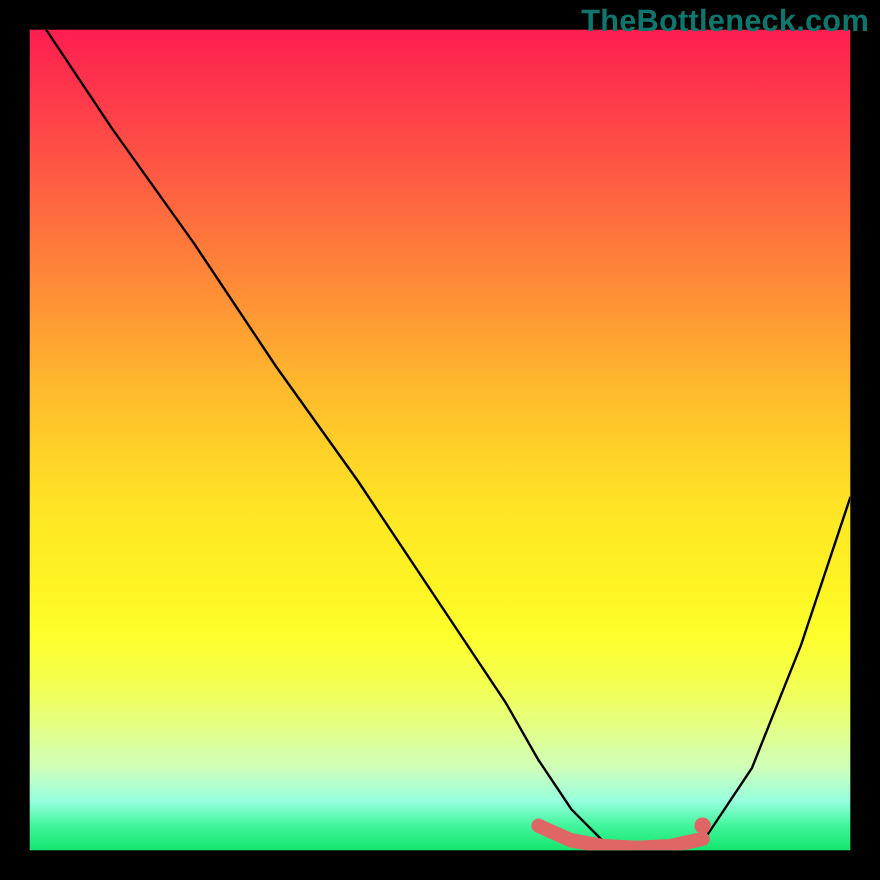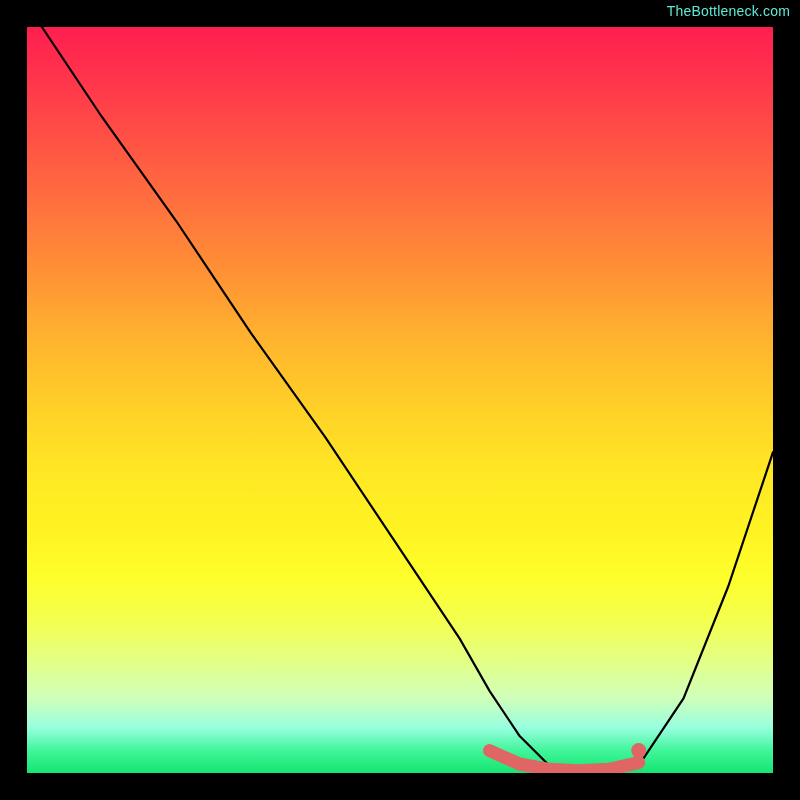--- a/index.html
+++ b/index.html
@@ -41,23 +41,23 @@
       #cfffba 90%,
       #96ffdf 94%,
       #41f59a 97%,
       #14e56f 100%
     );
   }
   .watermark {
     position: absolute;
     top: 3px;
     right: 10px;
-    color: #5eead4;
-    font-size: 14px;
-    font-weight: 400;
+    color: #0f766e;
+    font-size: 28px;
+    font-weight: 700;
     letter-spacing: 0.2px;
   }
   svg.curve {
     position: absolute;
     left: 27px;
     top: 27px;
     width: 746px;
     height: 746px;
     pointer-events: none;
   }

